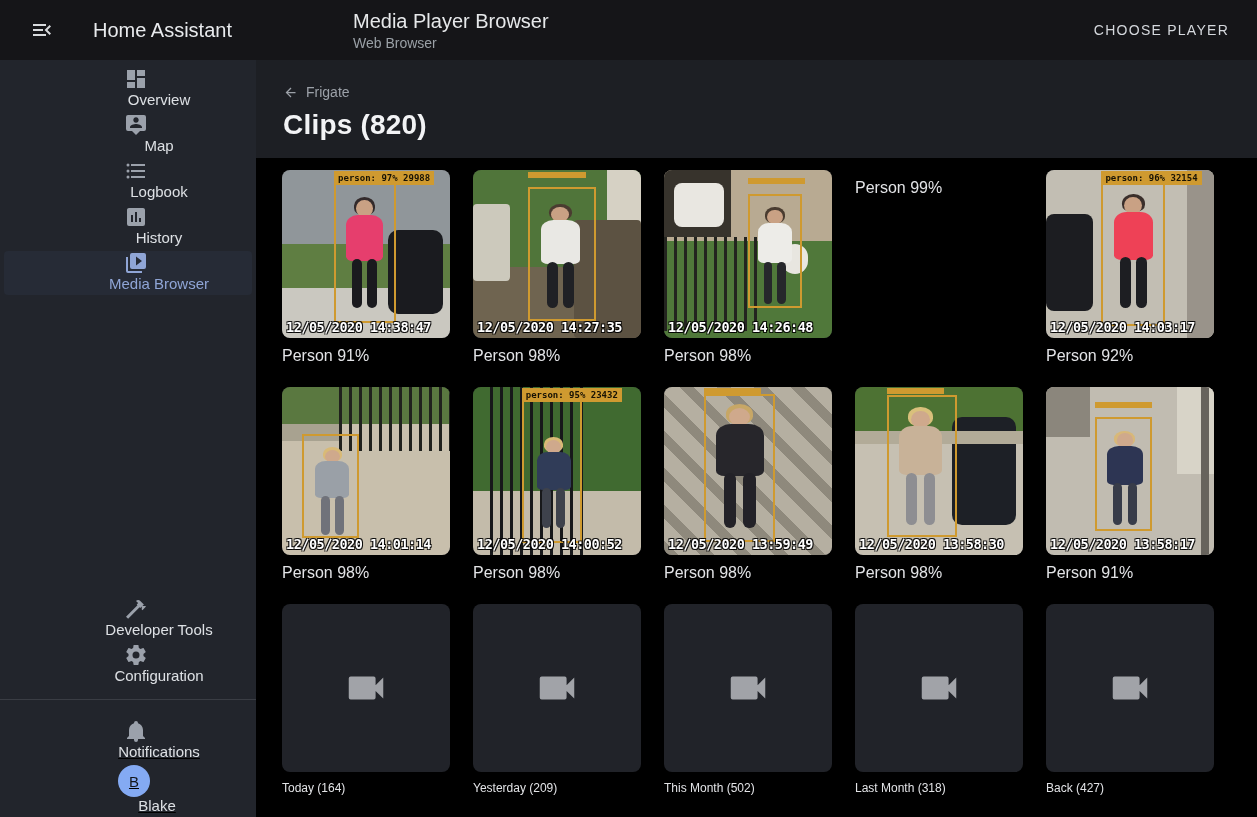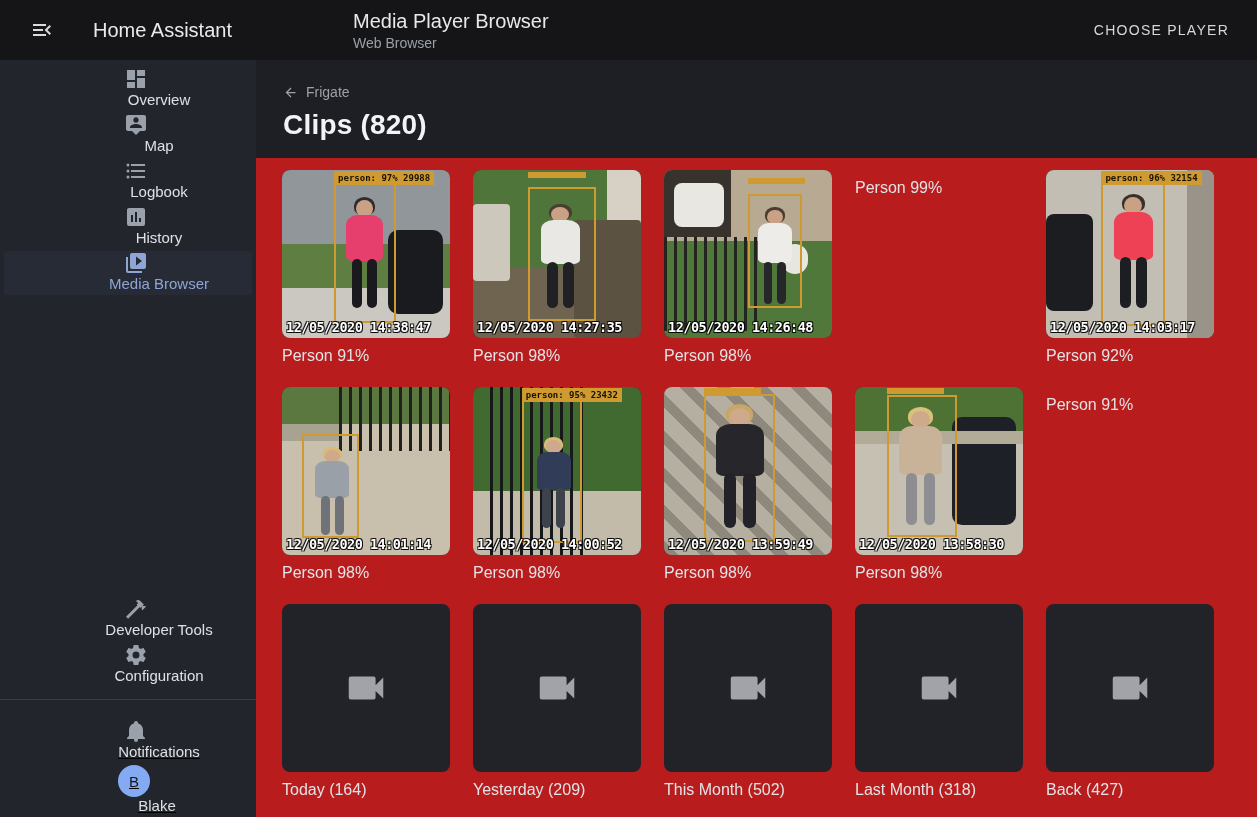--- a/index.html
+++ b/index.html
@@ -31,21 +31,21 @@
   .side-bottom { padding-bottom: 6px; text-decoration: underline; }
 
   
   .main-header { position: fixed; top: 60px; left: 256px; right: 0; height: 98px; background: #1d1f24; padding: 24px 0 0 27px; z-index: 10; }
   .breadcrumb { display: flex; align-items: center; gap: 8px; color: #9ca1a8; cursor: pointer; width: fit-content; }
   .breadcrumb .b-icon { width: 15px; height: 15px; }
   .breadcrumb .b-label { font-size: 14px; }
   .page-title { margin-top: 9px; font-size: 28px; font-weight: 700; color: #f2f3f5; letter-spacing: 0.2px; }
 
   
-  .content { position: fixed; top: 158px; left: 256px; right: 0; bottom: 0; background: #b91c1c; overflow: hidden; }
+  .content { position: fixed; top: 158px; left: 256px; right: 0; bottom: 0; background: #000000; overflow: hidden; }
   .media-grid { display: grid; grid-template-columns: repeat(5, 168px); column-gap: 23px; row-gap: 22px; padding: 12px 0 0 26px; }
   .cell { width: 168px; }
   .thumb { position: relative; width: 168px; height: 168px; border-radius: 8px; overflow: hidden; background: #2a2c31; cursor: pointer; }
   .scene { position: absolute; inset: 0; }
   .band, .prop { position: absolute; left: 0; width: 100%; }
   .prop { }
   .ts { position: absolute; left: 4px; bottom: 3px; font-family: "DejaVu Sans Mono", monospace; font-weight: 700; font-size: 13.5px; letter-spacing: -0.5px; color: #ffffff; white-space: nowrap;
         text-shadow: -1px -1px 0 rgba(0,0,0,.85), 1px -1px 0 rgba(0,0,0,.85), -1px 1px 0 rgba(0,0,0,.85), 1px 1px 0 rgba(0,0,0,.85); }
   .clip-label { margin-top: 9px; font-size: 16px; color: #e2e3e6; }
 
@@ -56,21 +56,21 @@
   .person { position: absolute; }
   .p-hair  { position: absolute; left: 26%; top: 0;   width: 48%; height: 16%; border-radius: 50% 50% 40% 40%; }
   .p-head  { position: absolute; left: 31%; top: 3%;  width: 38%; height: 15%; border-radius: 50%; }
   .p-torso { position: absolute; left: 8%;  top: 16%; width: 84%; height: 42%; border-radius: 32% 32% 18% 18% / 22% 22% 10% 10%; }
   .p-leg-l { position: absolute; left: 22%; top: 56%; width: 22%; height: 44%; border-radius: 6px; }
   .p-leg-r { position: absolute; left: 56%; top: 56%; width: 22%; height: 44%; border-radius: 6px; }
 
   
   .folder-card { width: 168px; height: 168px; border-radius: 8px; background: #212329; display: flex; align-items: center; justify-content: center; cursor: pointer; }
   .folder-card .f-icon { width: 46px; height: 46px; color: #a1a3a8; }
-  .folder-label { margin-top: 9px; font-size: 16px; color: #e2e3e6; }
+  .folder-label { margin-top: 9px; font-size: 12px; color: #e2e3e6; }
 </style>
 </head>
 <body>
 
 <header class="topbar">
   <div class="topbar-left">
     <div class="menu-btn">
       <svg viewBox="0 0 24 24" width="24" height="24">
           <path fill="currentColor" d="M21,15.61L19.59,17L14.58,12L19.59,7L21,8.39L17.44,12L21,15.61M3,6H16V8H3V6M3,13V11H13V13H3M3,18V16H16V18H3Z"></path>
         </svg>
@@ -324,20 +324,38 @@
               <div class="p-leg-r" style="background: rgb(142, 142, 146);"></div>
             </div>
           </div>
           <div class="dbox" style="left: 19%; top: 5%; width: 42%; height: 84%; border-color: rgb(207, 154, 48);"></div>
           <div class="chip mini" style="left: 19%; top: 0.5%; background: rgb(207, 154, 48); color: rgb(23, 18, 4);"></div>
           <div class="ts">12/05/2020 13:58:30</div>
         </div>
         <div class="clip-label">Person 98%</div>
       </div>
       <div class="cell">
+        <div class="thumb">
+          <div class="scene">
+            <div class="band" style="top: 0%; height: 100%; background: rgb(193, 188, 177);"></div>
+            <div class="prop" style="left: 78%; top: 0%; width: 22%; height: 52%; background: rgb(216, 212, 200);"></div>
+            <div class="prop" style="left: 92%; top: 0%; width: 5%; height: 100%; background: rgb(103, 99, 92);"></div>
+            <div class="prop" style="left: 0%; top: 0%; width: 26%; height: 30%; background: rgb(139, 134, 124);"></div>
+            <div class="person" style="left: 34%; top: 26%; width: 26%; height: 56%;">
+              <div class="p-hair" style="background: rgb(216, 184, 120);"></div>
+              <div class="p-head" style="background: rgb(207, 169, 140);"></div>
+              <div class="p-torso" style="background: rgb(45, 53, 83);"></div>
+              <div class="p-leg-l" style="background: rgb(56, 60, 73);"></div>
+              <div class="p-leg-r" style="background: rgb(56, 60, 73);"></div>
+            </div>
+          </div>
+          <div class="dbox" style="left: 29%; top: 18%; width: 34%; height: 68%; border-color: rgb(207, 154, 48);"></div>
+          <div class="chip mini" style="left: 29%; top: 9%; background: rgb(207, 154, 48); color: rgb(23, 18, 4);"></div>
+          <div class="ts">12/05/2020 13:58:17</div>
+        </div>
         <div class="clip-label">Person 91%</div>
       </div>
       <div class="cell">
         <div class="folder-card">
           <span class="f-icon"><svg viewBox="0 0 24 24" class="f-icon">
               <path fill="currentColor" d="M17,10.5V7A1,1 0 0,0 16,6H4A1,1 0 0,0 3,7V17A1,1 0 0,0 4,18H16A1,1 0 0,0 17,17V13.5L21,17.5V6.5L17,10.5Z"></path>
             </svg></span>
         </div>
         <div class="folder-label">Today (164)</div>
       </div>

